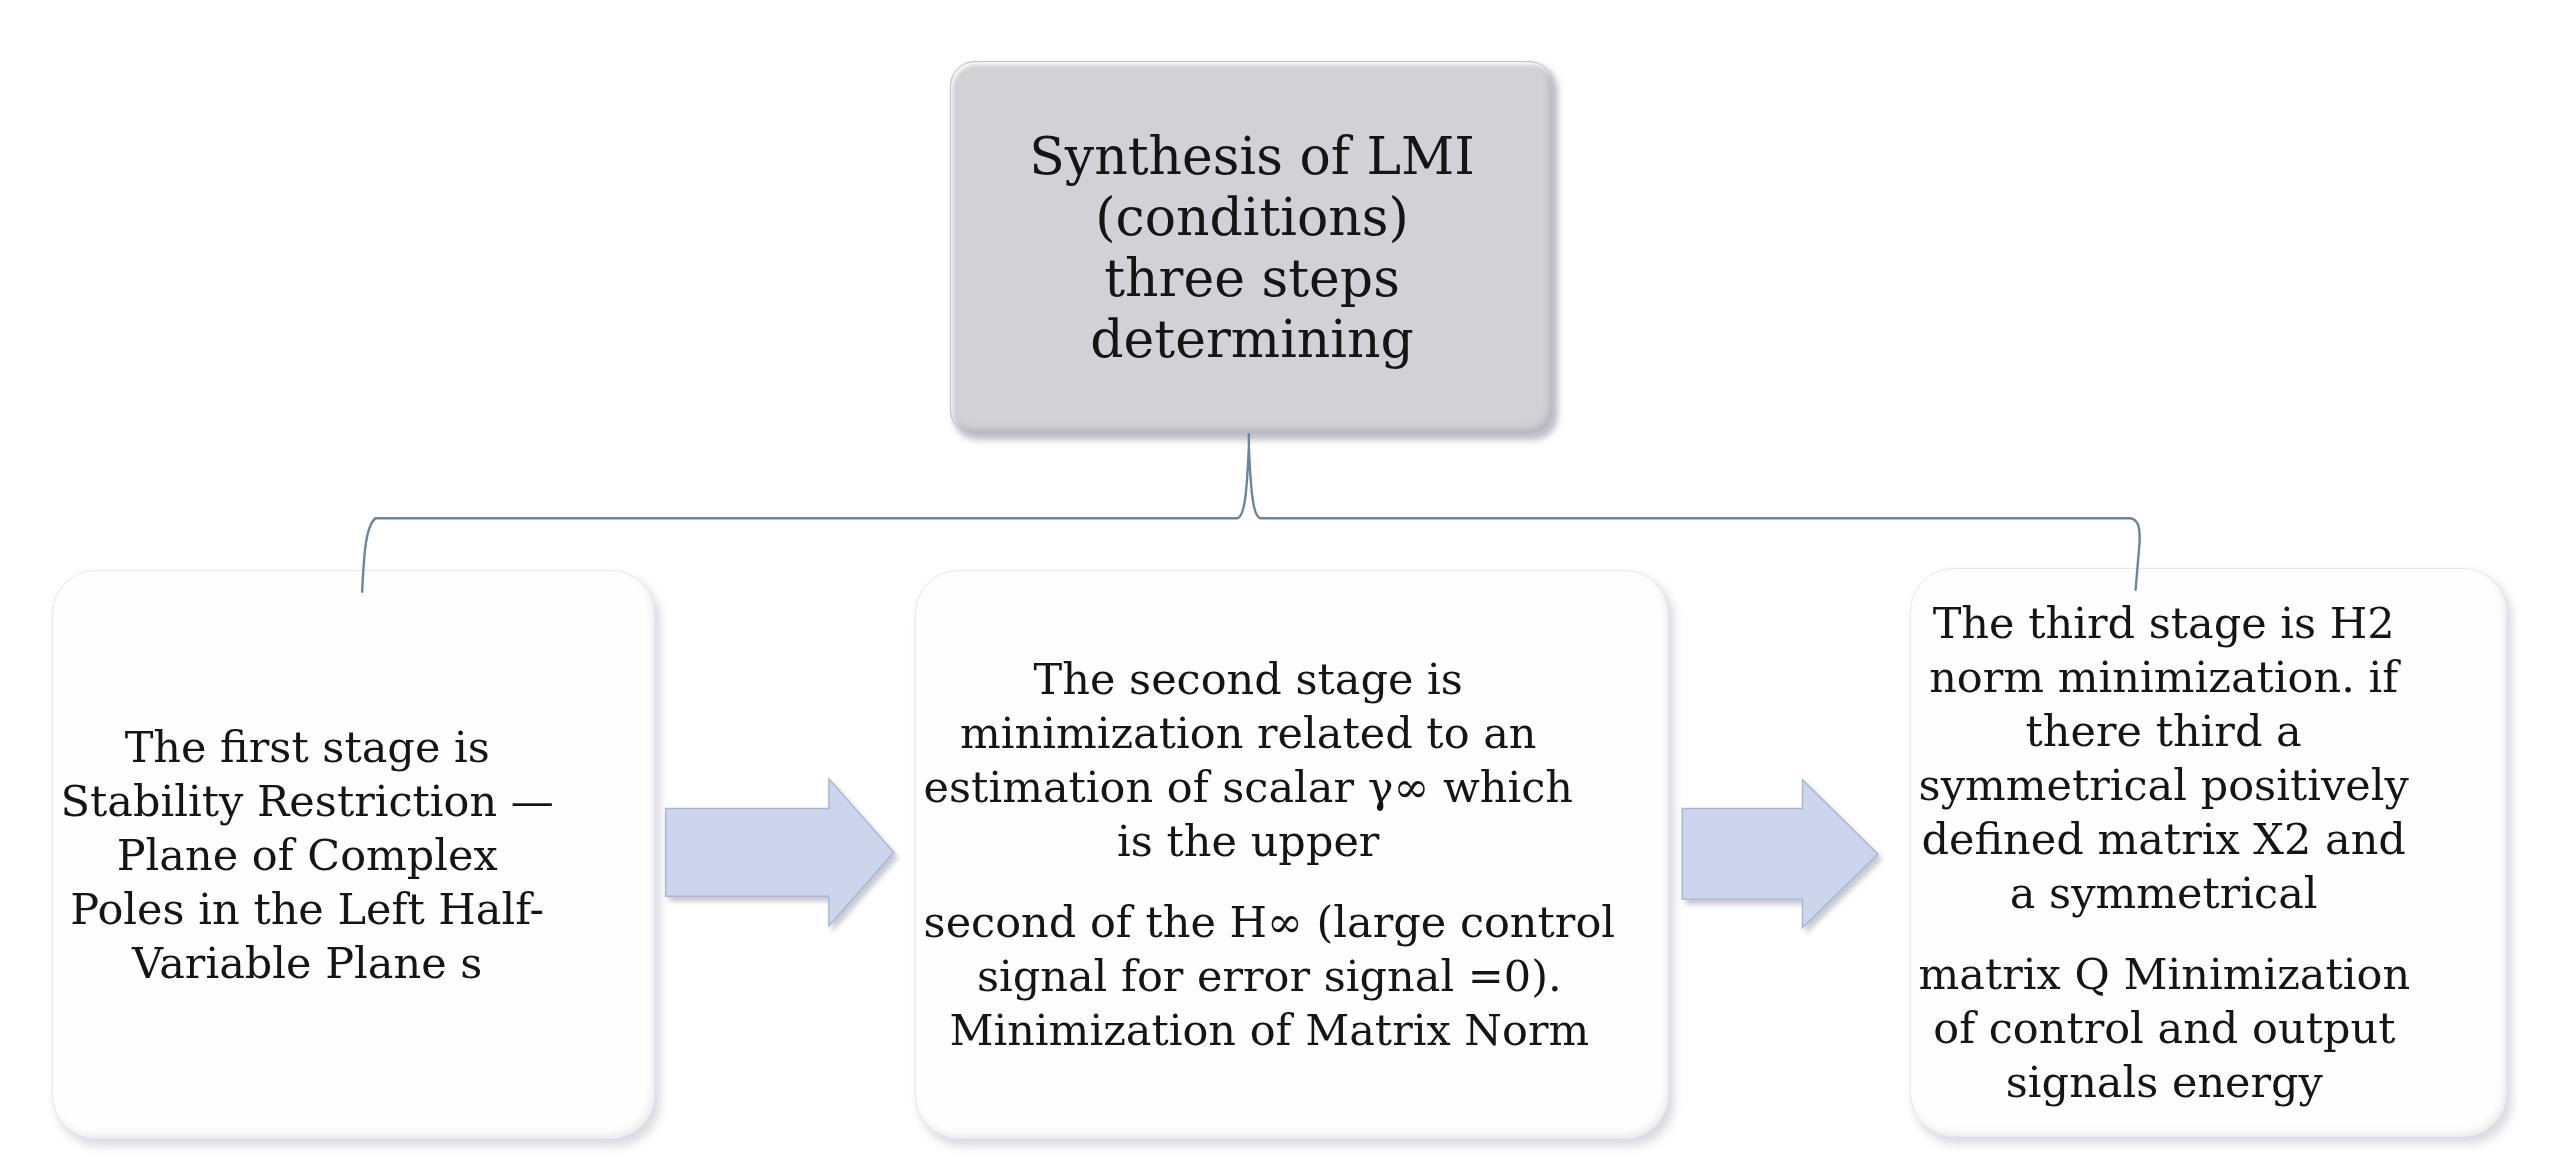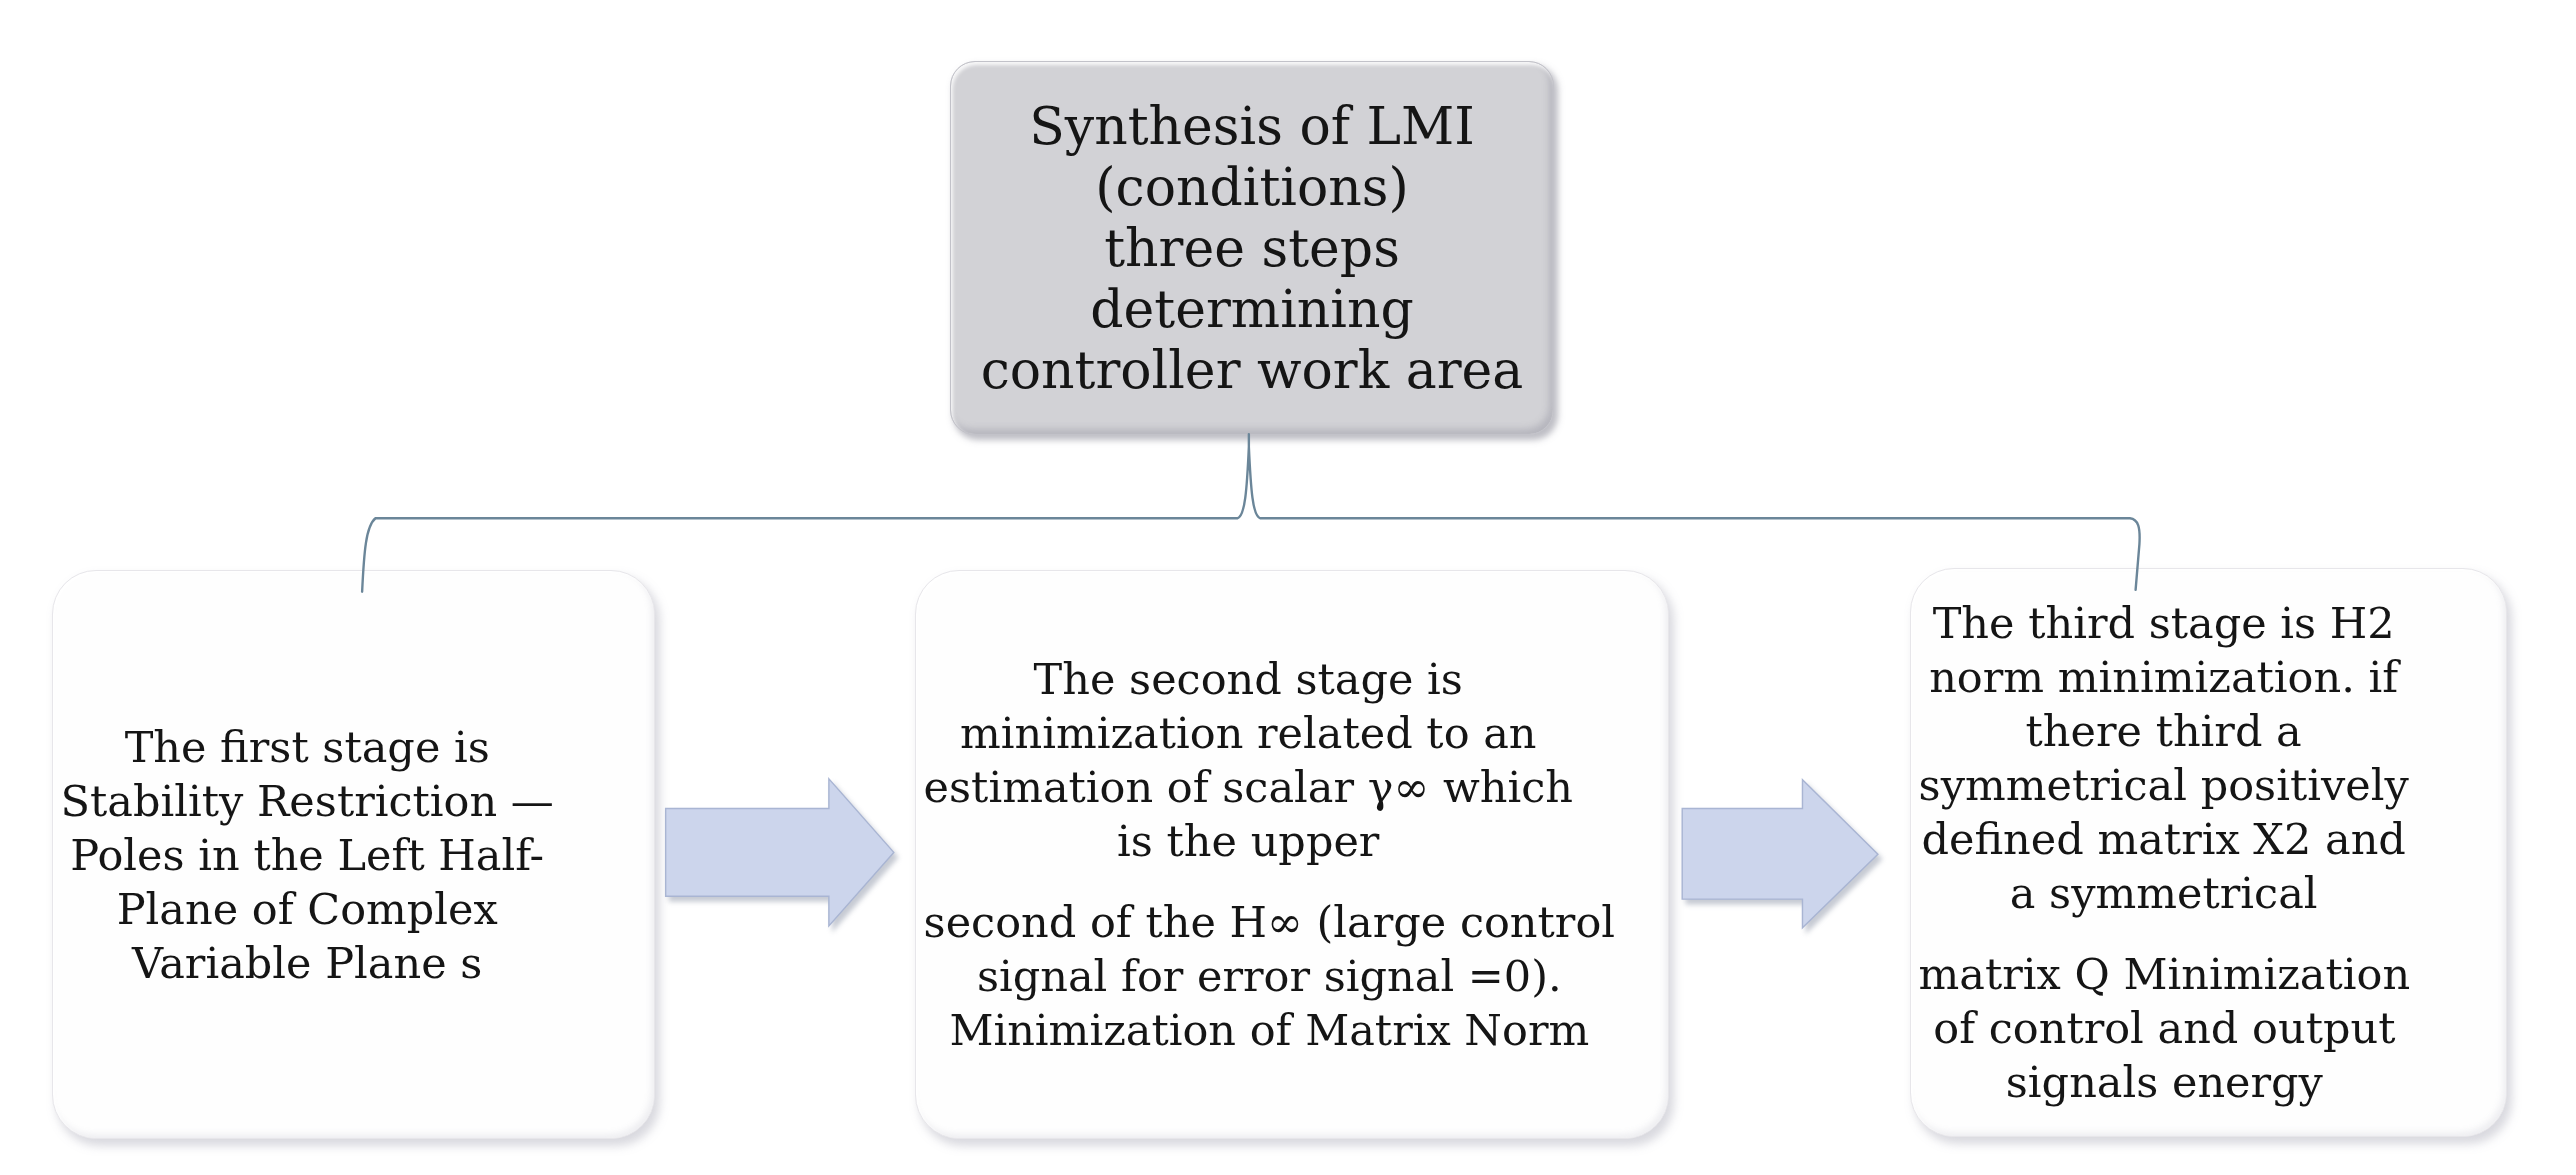--- a/index.html
+++ b/index.html
@@ -64,29 +64,28 @@
 </head>
 <body>
 
 <div class="canvas">
 
   <div class="top-box">
       <div class="line">Synthesis of LMI</div>
       <div class="line">(conditions)</div>
       <div class="line">three steps</div>
       <div class="line">determining</div>
-      <div class="line">controller work area</div>
     </div>
 
   <div class="stage-box stage-1">
     <div class="para">
         <div class="line">The first stage is</div>
         <div class="line">Stability Restriction —</div>
+        <div class="line">Plane of Complex</div>
         <div class="line">Poles in the Left Half-</div>
-        <div class="line">Plane of Complex</div>
         <div class="line">Variable Plane s</div>
       </div>
   </div>
 
   <div class="stage-box stage-2">
     <div class="para">
         <div class="line">The second stage is</div>
         <div class="line">minimization related to an</div>
         <div class="line">estimation of scalar γ∞ which</div>
         <div class="line">is the upper</div>

